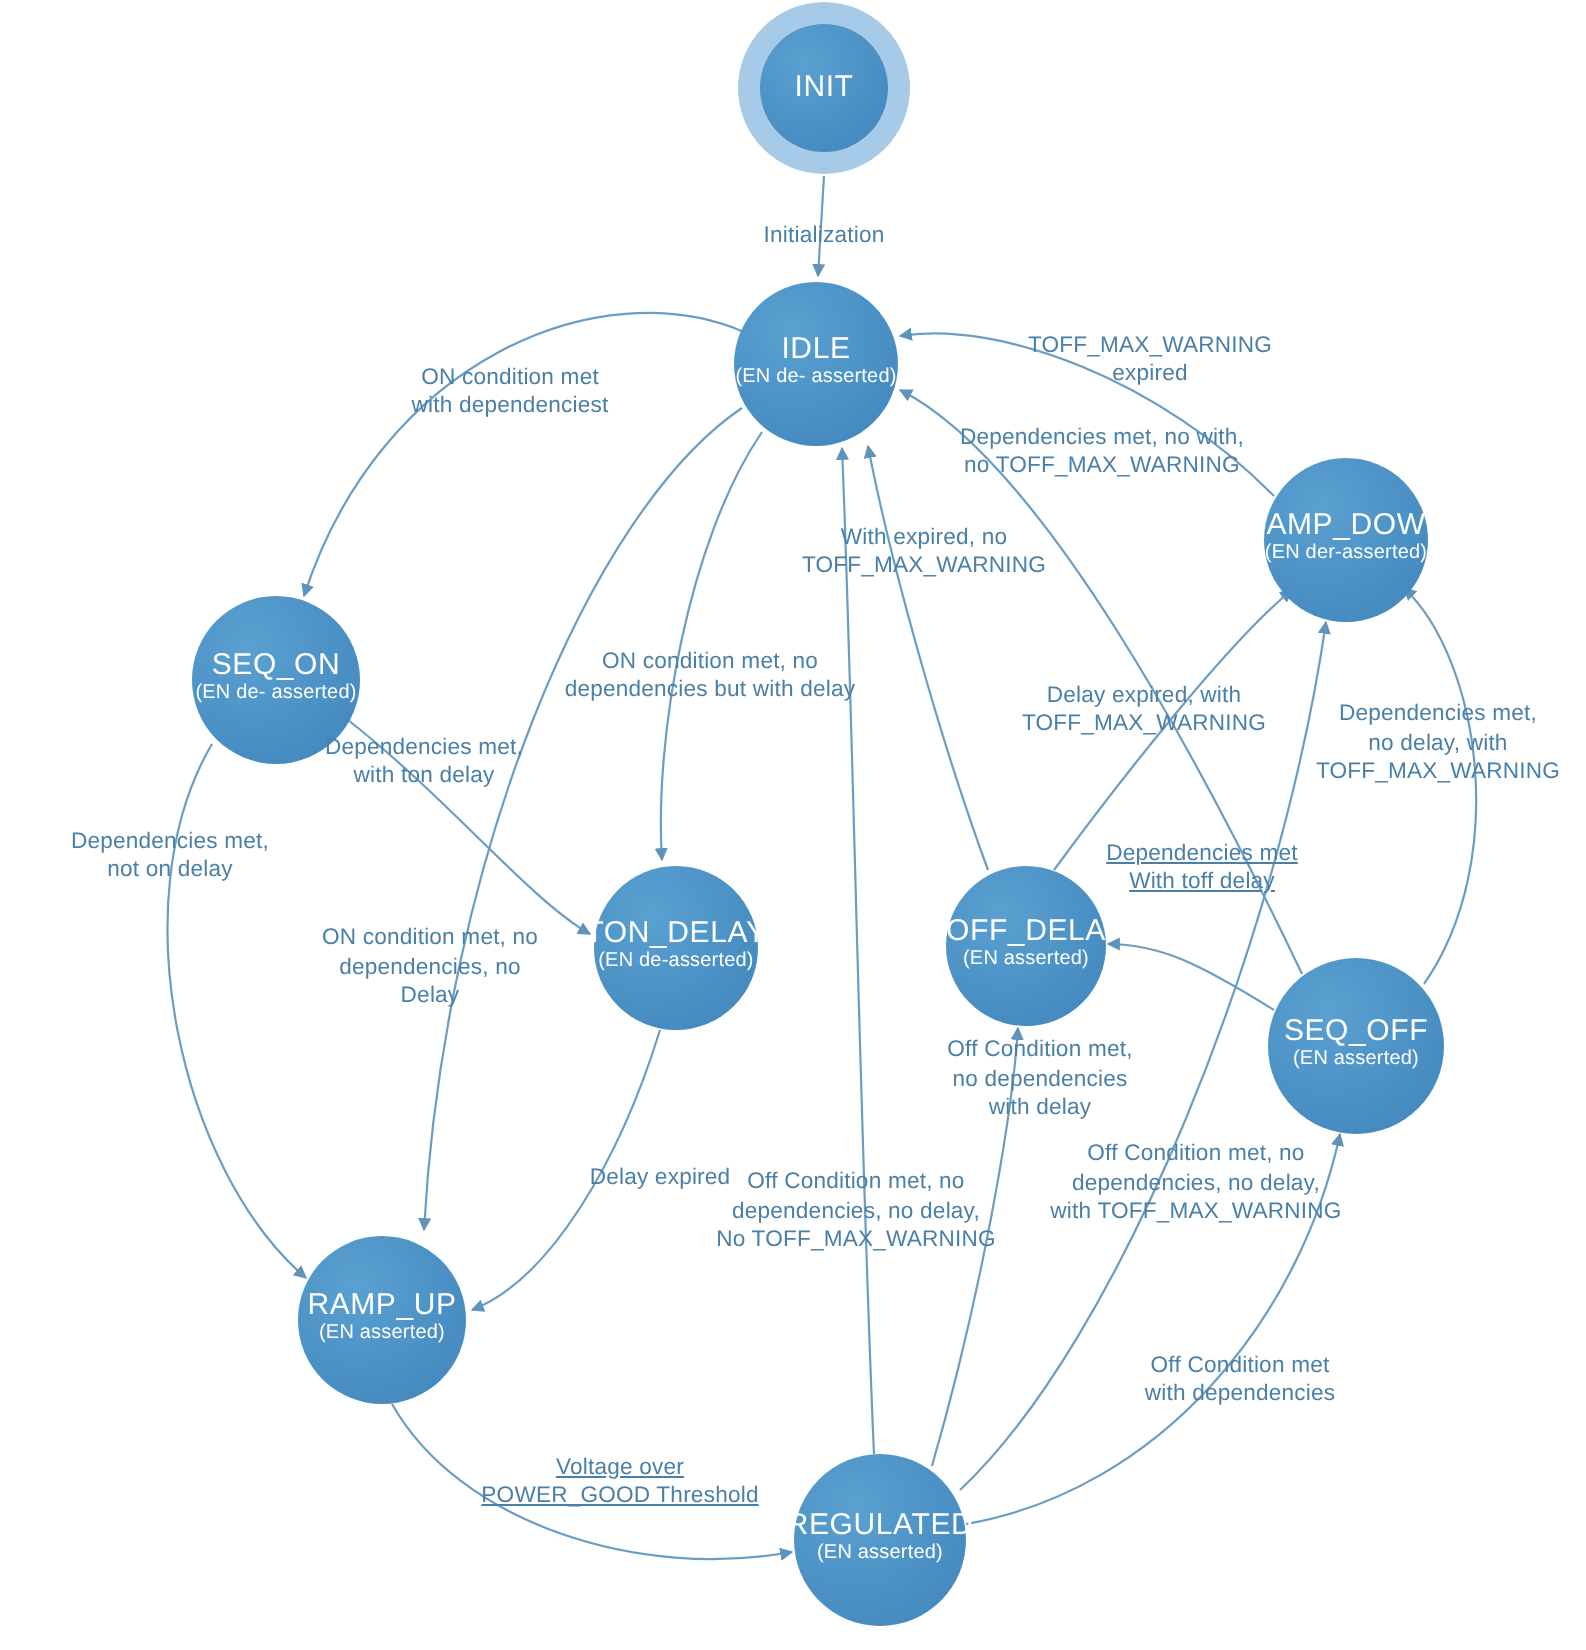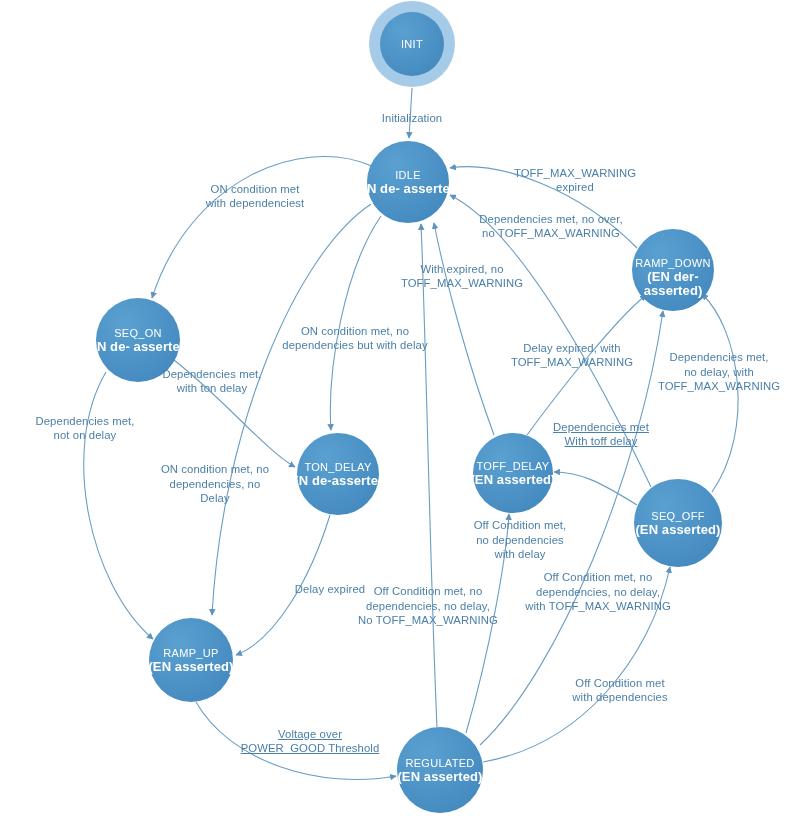--- a/index.html
+++ b/index.html
@@ -19,22 +19,22 @@
     letter-spacing:0.1px;
     pointer-events:none;
   }
   .state-label{
     position:absolute;
     color:#ffffff;
     text-align:center;
     pointer-events:none;
     line-height:14px;
   }
-  .state-name{font-size:11px;display:block;letter-spacing:0.3px;}
-  .state-sub{font-size:13px;display:block;letter-spacing:0.1px;font-weight:bold;}
+  .state-name{font-size:15px;display:block;letter-spacing:0.3px;}
+  .state-sub{font-size:10px;display:block;letter-spacing:0.1px;}
 </style>
 </head>
 <body>
 
 <svg id="diagram" viewBox="0 0 793 825">
   <defs>
     <marker id="arrow" viewBox="0 0 10 10" refX="9" refY="5" markerWidth="6" markerHeight="6" orient="auto-start-reverse">
       <path d="M 0 0 L 10 5 L 0 10 z" fill="#5e93bb"></path>
     </marker>
     <radialGradient id="nodeGrad" cx="35%" cy="30%" r="80%">
@@ -122,21 +122,21 @@
 dependencies, no delay,
 with TOFF_MAX_WARNING</div>
     <div class="edge-label" style="width: 155px; left: 542.5px; top: 675.5px; text-align: center;">Off Condition met
 with dependencies</div>
     <div class="edge-label" style="width: 160px; left: 382px; top: 261.5px;">With expired, no
 TOFF_MAX_WARNING</div>
     <div class="edge-label" style="width: 155px; left: 494.5px; top: 340.5px;">Delay expired, with
 TOFF_MAX_WARNING</div>
     <div class="edge-label" style="width: 150px; left: 526px; top: 419.5px; text-decoration: underline;">Dependencies met
 With toff delay</div>
-    <div class="edge-label" style="width: 210px; left: 446px; top: 211.5px;">Dependencies met, no over,
+    <div class="edge-label" style="width: 210px; left: 446px; top: 211.5px;">Dependencies met, no with,
 no TOFF_MAX_WARNING</div>
     <div class="edge-label" style="width: 150px; left: 644px; top: 350.25px;">Dependencies met,
 no delay, with
 TOFF_MAX_WARNING</div>
     <div class="edge-label" style="width: 165px; left: 492.5px; top: 165.5px;">TOFF_MAX_WARNING
 expired</div>
   </div>
 <div id="state-texts">
     <div class="state-label" style="left: 366px; width: 92px; top: 37px;">
       <span class="state-name">INIT</span>

